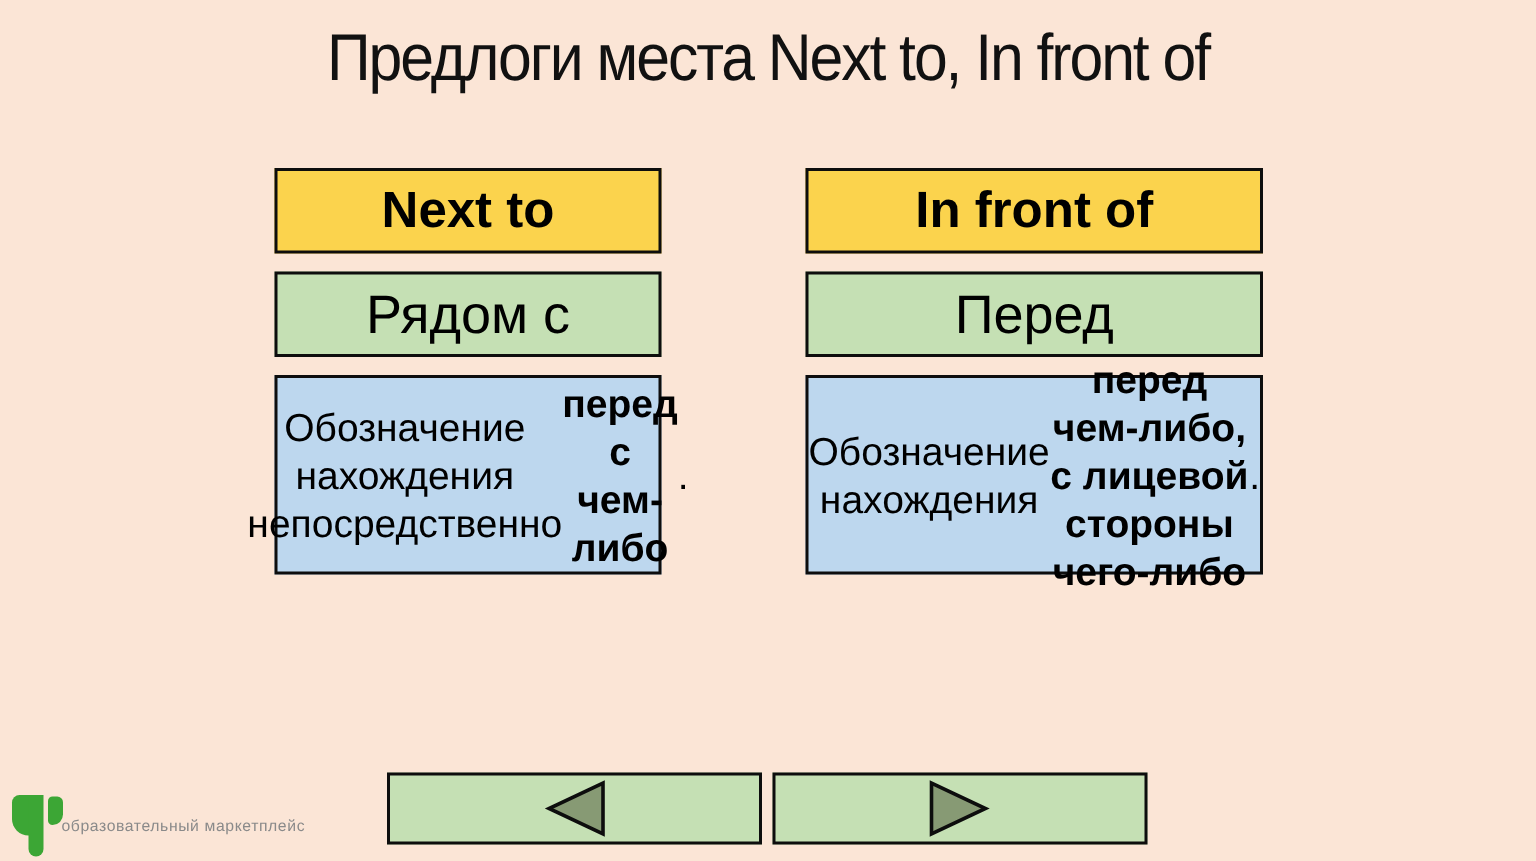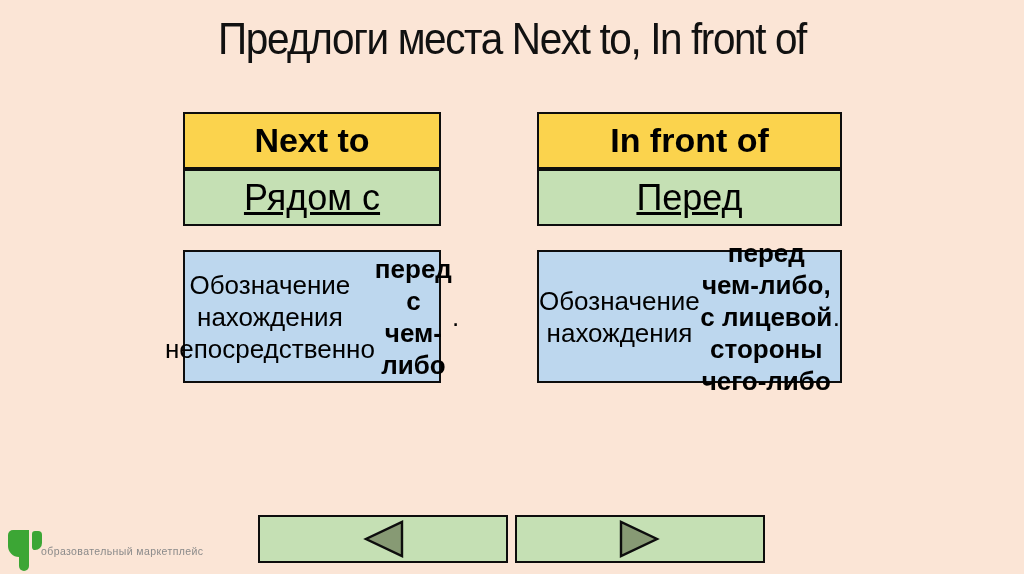--- a/index.html
+++ b/index.html
@@ -31,21 +31,21 @@
     box-sizing: border-box;
     display: flex;
     align-items: center;
     justify-content: center;
     text-align: center;
   }
   .col-left  .box { left: 183px; width: 258px; }
   .col-right .box { left: 537px; width: 305px; }
 
   .term-box        { top: 112px; height: 57px; background: #FBD34D; font-weight: bold; font-size: 34px; }
-  .translation-box { top: 169px; height: 57px; background: #C5E0B4; font-size: 36px; text-decoration: underline; }
+  .translation-box { top: 181px; height: 57px; background: #C5E0B4; font-size: 36px; }
   .definition-box  { top: 250px; height: 133px; background: #BDD7EE; font-size: 26px; line-height: 32px; white-space: pre-line; }
   .definition-box .seg-bold { font-weight: bold; }
 
   .nav-button {
     position: absolute;
     top: 515px; height: 48px; width: 250px;
     background: #C5E0B4;
     border: 2px solid #0d0d0d;
     box-sizing: border-box;
     display: flex; align-items: center; justify-content: center;

